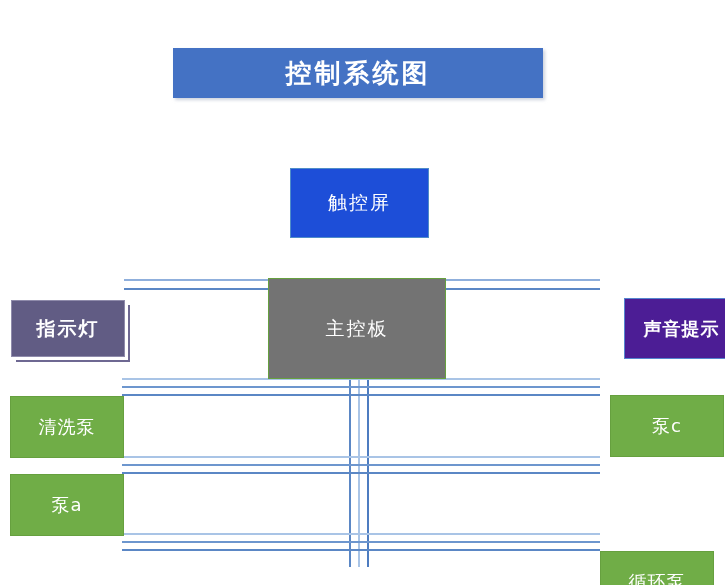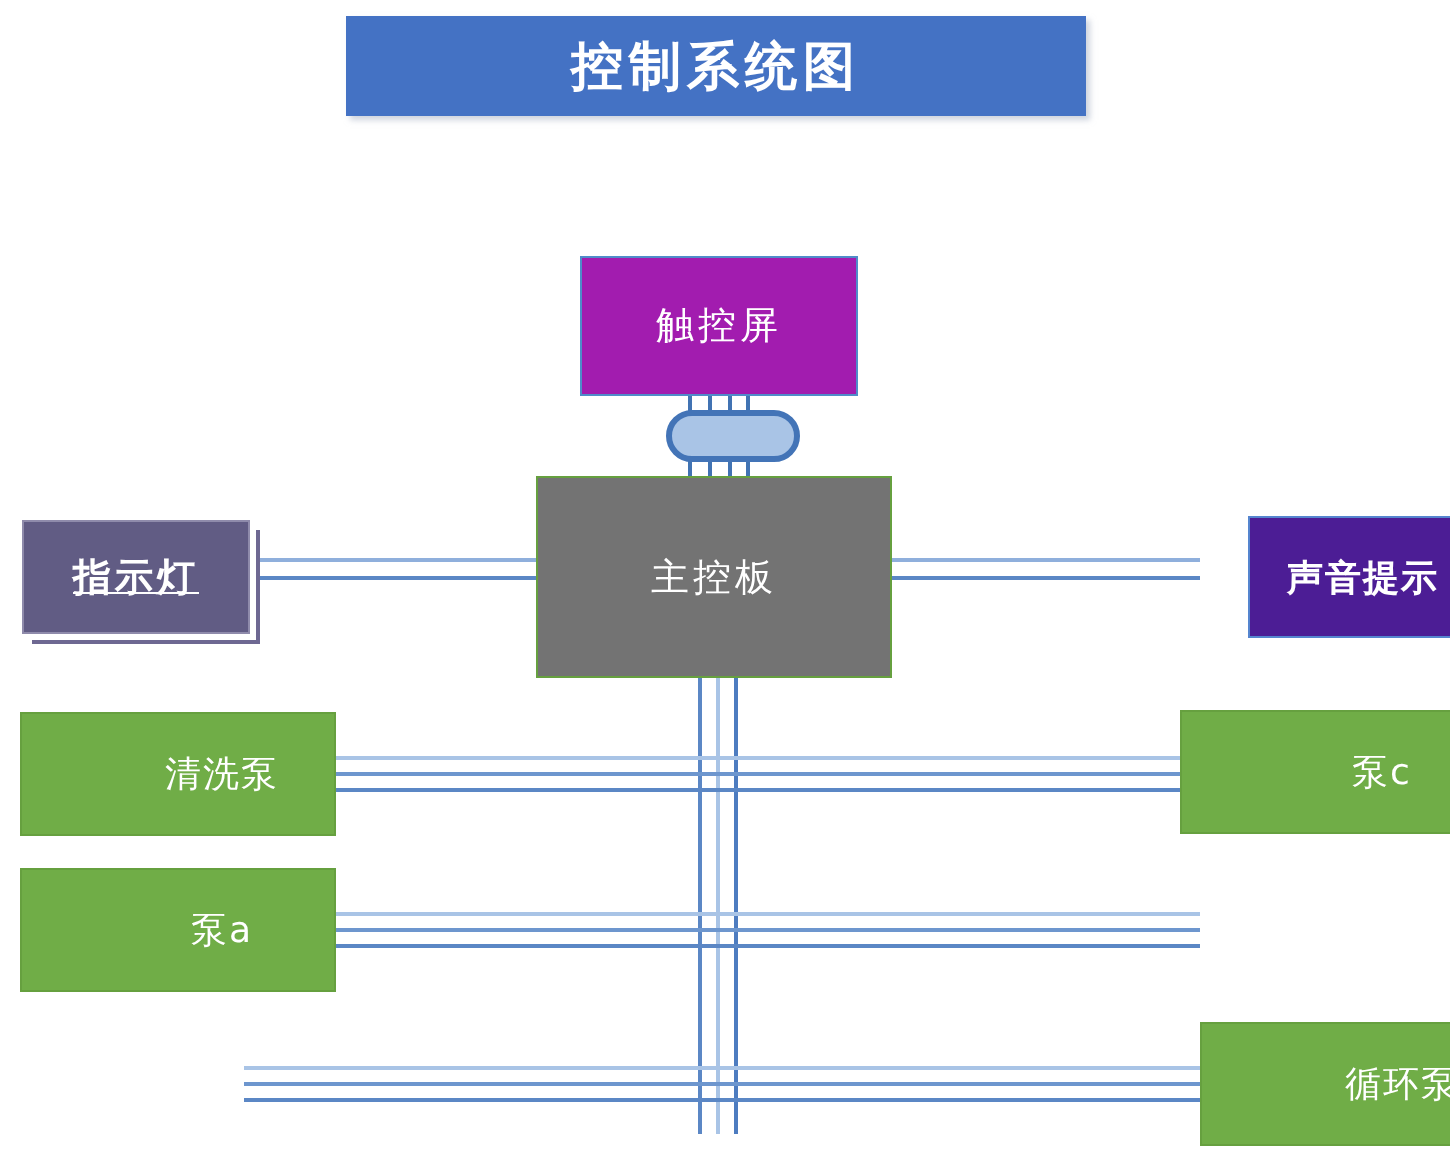--- a/index.html
+++ b/index.html
@@ -2,34 +2,34 @@
 <html><head>
 <meta charset="utf-8">
 <style>
   html,body {margin:0; padding:0; background:#ffffff;}
   .canvas {
     position:relative; width:725px; height:585px; background:#ffffff;
     font-family:"DejaVu Sans","Liberation Sans",sans-serif; overflow:hidden;
   }
   .node {
     position:absolute; display:flex; align-items:center; justify-content:center;
-    color:#ffffff; text-align:center;
+    color:#ffffff; text-align:center;margin-top:40px;
   }
   .line {position:absolute;}
 
   
   .title {
     left:173px; top:8px; width:370px; height:50px; background:#4472C4;
     font-size:26px; font-weight:bold; letter-spacing:3px;
     box-shadow:2px 2px 3px rgba(165,175,195,0.55);
   }
 
   
   .touchscreen {
-    left:290px; top:128px; width:137px; height:68px; background:#a21caf;
+    left:290px; top:128px; width:137px; height:68px; background:#1d4ed8;
     border:1px solid #4f8cc9; font-size:19px; letter-spacing:2px;
   }
 
   
   .v4 {top:196px; height:42px; width:2px; background:#4173B3;}
   .v4-1 {left:344px;} .v4-2 {left:354px;} .v4-3 {left:364px;} .v4-4 {left:373px;}
 
   
   .pill {
     position:absolute; left:333px; top:205px; width:61px; height:20px;
@@ -40,35 +40,34 @@
   .mainboard {
     left:268px; top:238px; width:176px; height:99px; background:#737373;
     border:1px solid #66a03f; font-size:19px; letter-spacing:2px;
   }
 
   
   .indicator {
     left:11px; top:260px; width:112px; height:55px; background:#615C84;
     border:1px solid #8f8bab; font-size:19px; font-weight:bold; letter-spacing:2px;
     box-shadow:3px 3px 0 0 #ffffff, 5px 5px 0 0 #6e6892;
-    text-decoration:underline;
   }
 
   
   .sound {
     left:624px; top:258px; width:113px; height:59px; background:#4c1d95;
     border:1px solid #5585cf; font-size:18px; letter-spacing:1px;font-weight:bold;
   }
 
   
-  .pump {width:112px; height:60px; background:#70AD47; border:1px solid #66a03f; font-size:18px; letter-spacing:1px;padding-left:44px;}
+  .pump {width:112px; height:60px; background:#70AD47; border:1px solid #66a03f; font-size:18px; letter-spacing:1px;}
   .pump-wash  {left:10px;  top:356px;}
   .pump-a     {left:10px;  top:434px;}
   .pump-b     {left:10px;  top:512px;}
-  .pump-c     {left:590px; top:355px;text-align:right;}
+  .pump-c     {left:610px; top:355px;text-align:right;}
   .pump-d     {left:600px; top:433px;}
   .pump-cycle {left:600px; top:511px;font-family:Liberation Serif, serif;}
 
   
   .pairL {left:124px; width:144px; height:2px;}
   .pairR {left:444px; width:156px; height:2px;}
   .pair-top {background:#8FAFDC;}
   .pair-bot {background:#5B87C5;}
   .py1 {top:279px;} .py2 {top:288px;}
 

